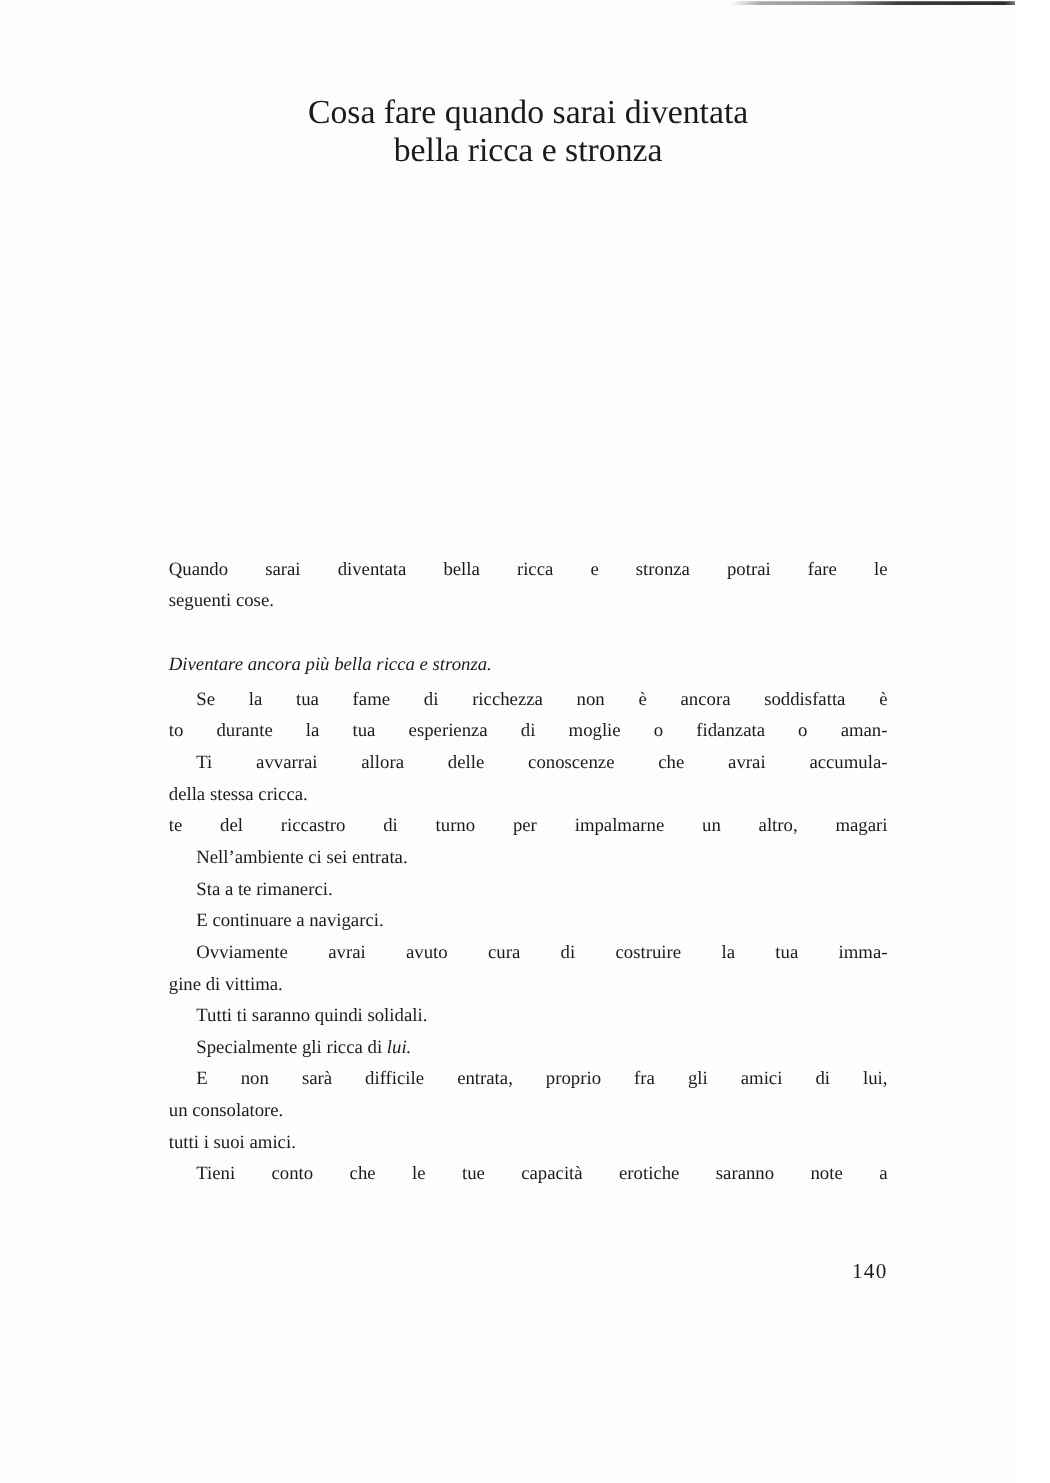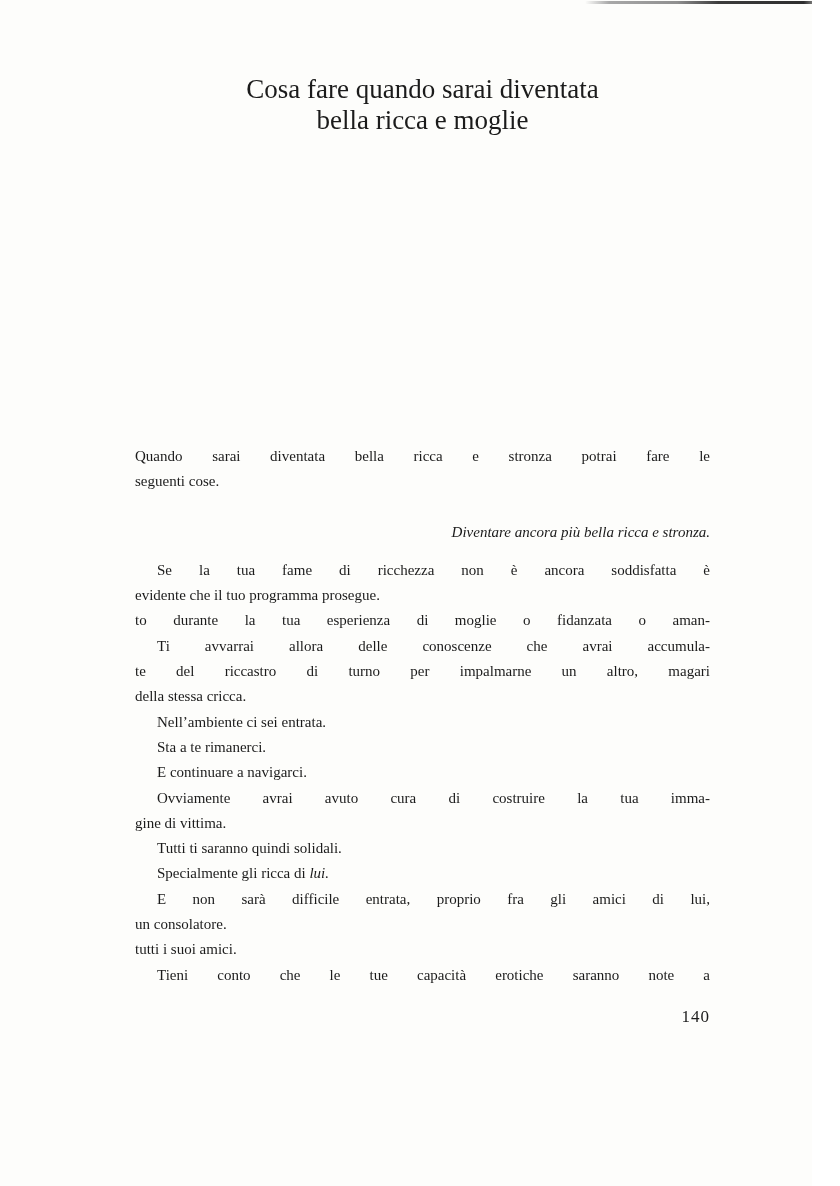--- a/index.html
+++ b/index.html
@@ -46,23 +46,22 @@
     left: 135px;
     top: 444px;
     width: 575px;
     font-size: 15px;
     line-height: 25.3px;
   }
 
   .para { margin: 0; }
   .para.heading {
     margin-top: 25px;
-    margin-bottom: 13px;
+    margin-bottom: 3px;
     font-style: italic;
-    text-align: right;
   }
   .line { min-height: 25.3px; }
   .line.j { text-align: justify; text-align-last: justify; }
   .line.ind { padding-left: 22px; }
   .seg-italic { font-style: italic; }
 
   .page-number {
     position: absolute;
     left: 135px;
     top: 1007px;
@@ -74,40 +73,39 @@
 </style>
 </head>
 <body>
 
 <div class="page">
 
   <div class="scan-line"></div>
 
   <div class="title">
     <div>Cosa fare quando sarai diventata</div>
-    <div>bella ricca e moglie</div>
+    <div>bella ricca e stronza</div>
   </div>
 
   <div class="body-text" id="body-text">
       <div class="para">
         <div class="line j">Quando sarai diventata bella ricca e stronza potrai fare le</div>
         <div class="line">seguenti cose.</div>
       </div>
       <div class="para heading">
         <div class="line">Diventare ancora più bella ricca e stronza.</div>
       </div>
       <div class="para">
         <div class="line j ind">Se la tua fame di ricchezza non è ancora soddisfatta è</div>
-        <div class="line">evidente che il tuo programma prosegue.</div>
       </div>
       <div class="para">
         <div class="line j">to durante la tua esperienza di moglie o fidanzata o aman-</div>
         <div class="line j ind">Ti avvarrai allora delle conoscenze che avrai accumula-</div>
+        <div class="line">della stessa cricca.</div>
         <div class="line j">te del riccastro di turno per impalmarne un altro, magari</div>
-        <div class="line">della stessa cricca.</div>
       </div>
       <div class="para">
         <div class="line ind">Nell’ambiente ci sei entrata.</div>
       </div>
       <div class="para">
         <div class="line ind">Sta a te rimanerci.</div>
       </div>
       <div class="para">
         <div class="line ind">E continuare a navigarci.</div>
       </div>

